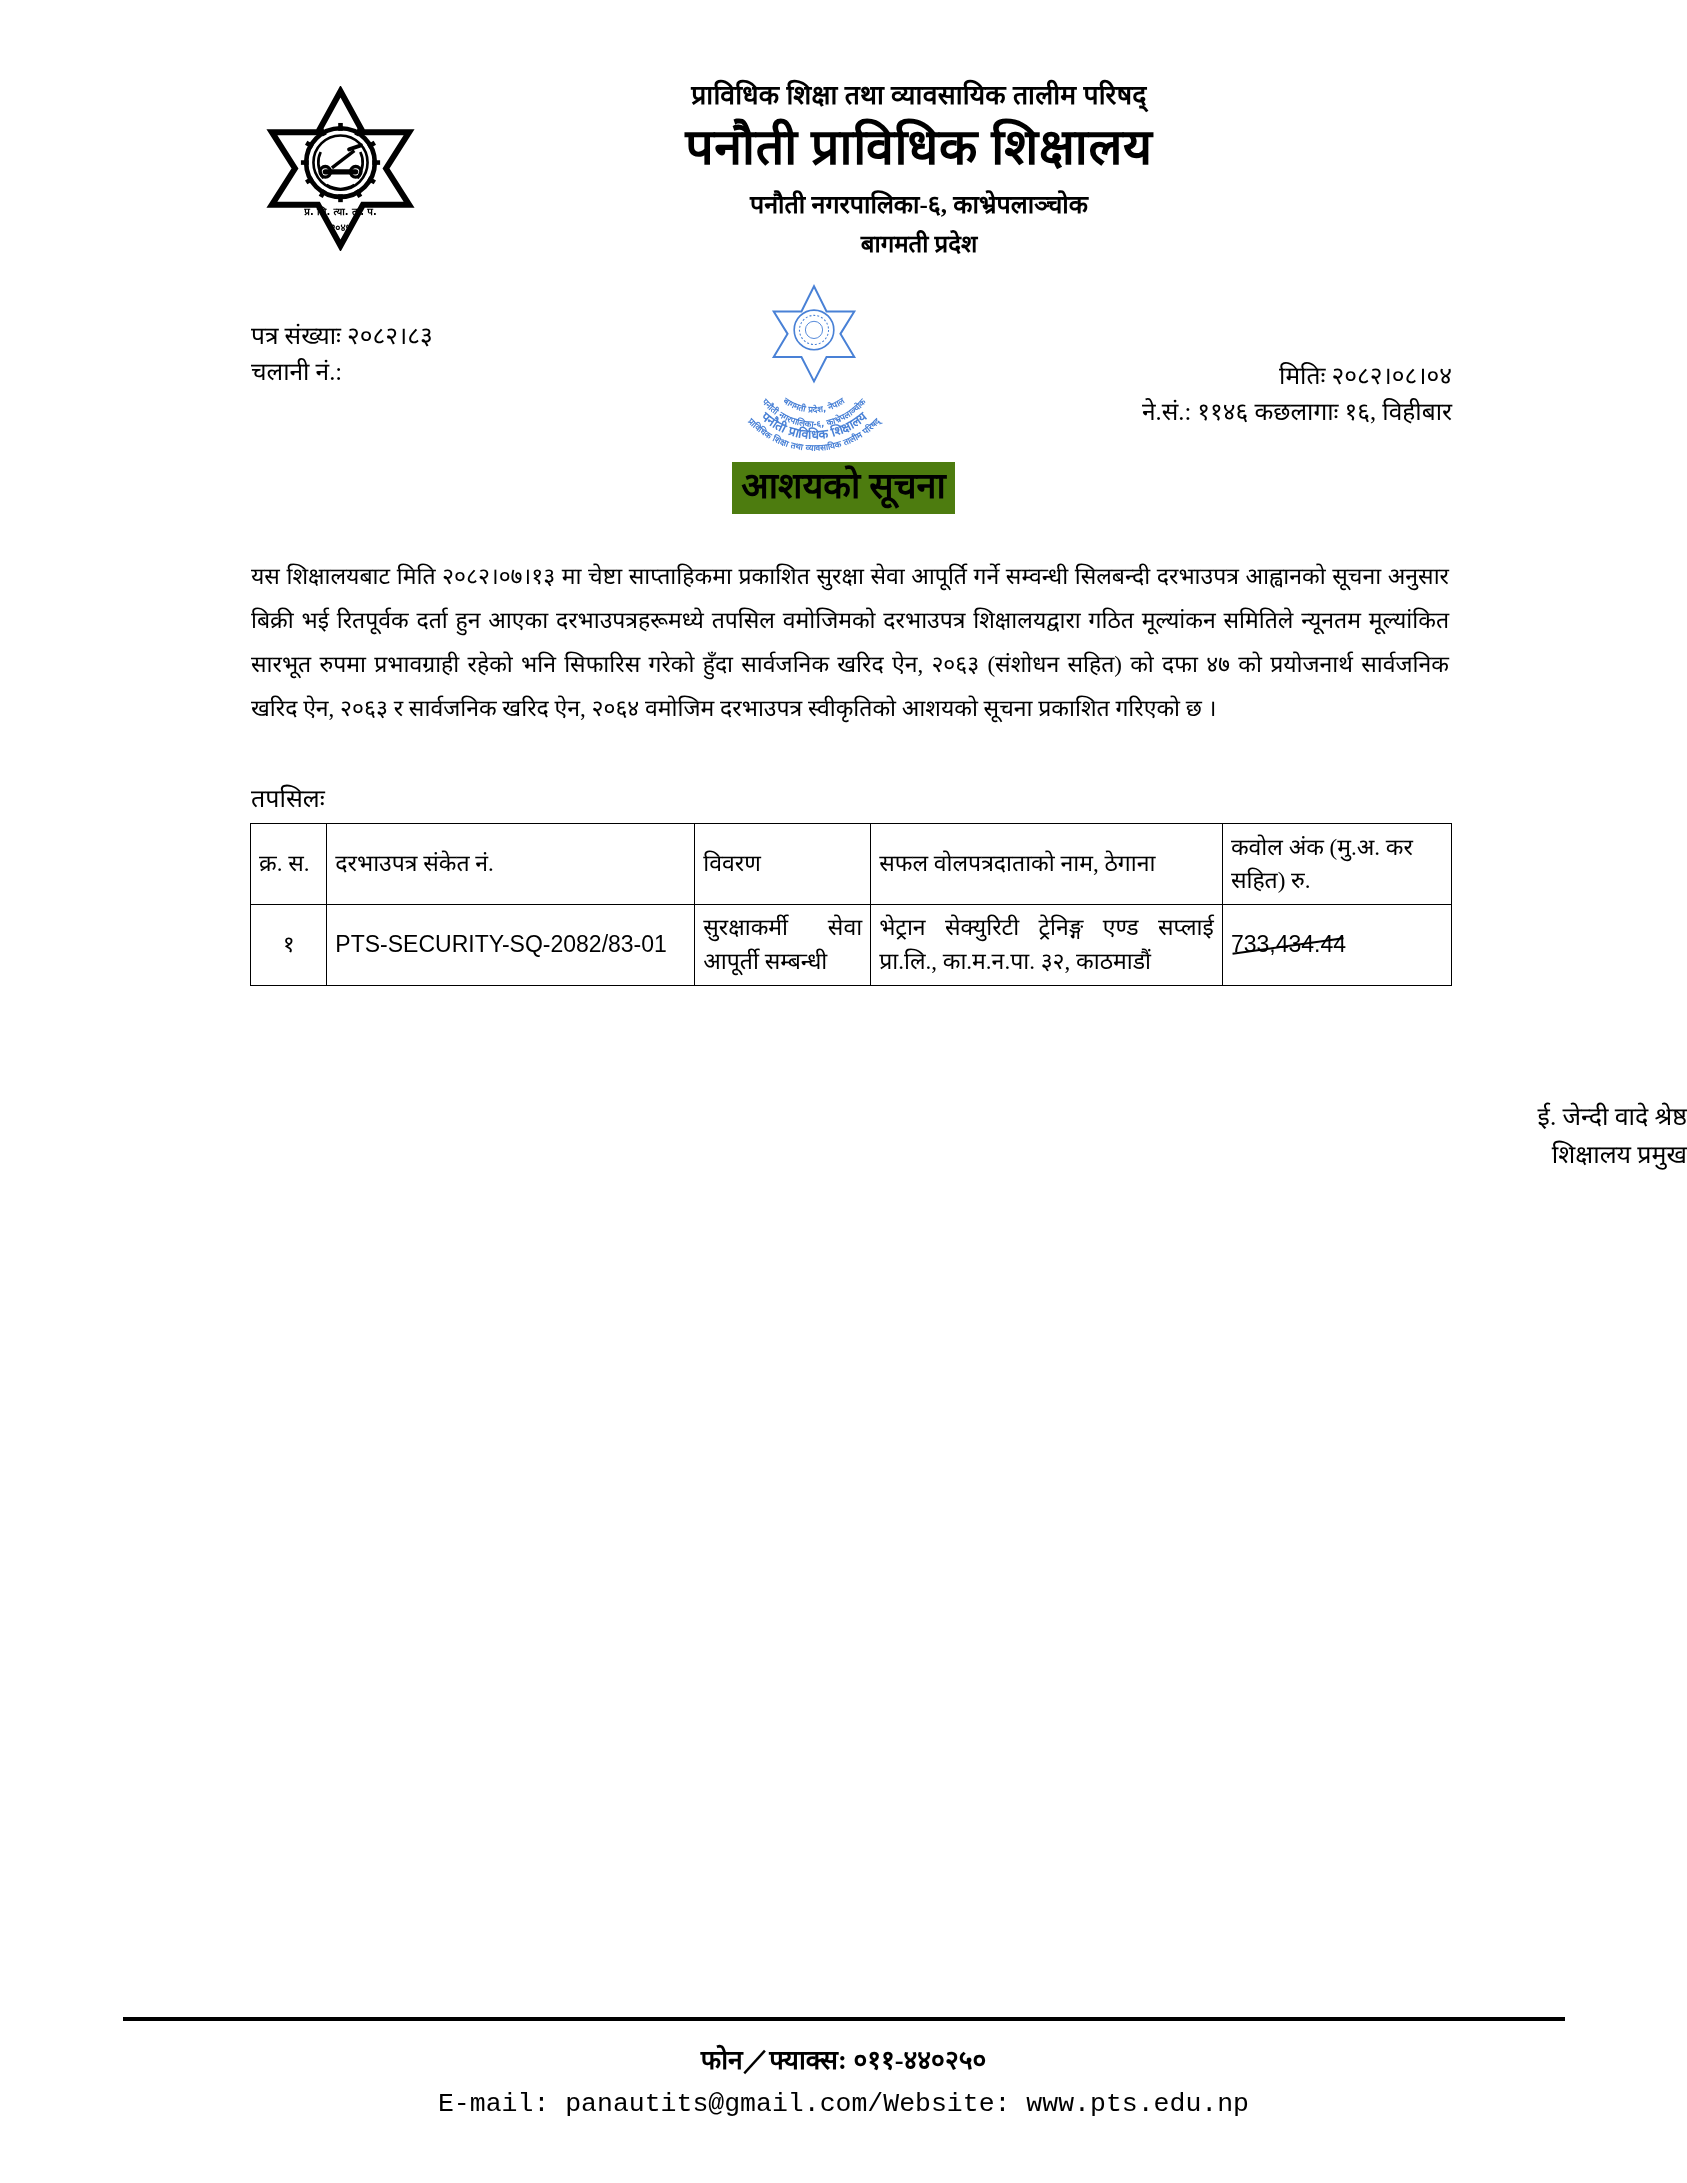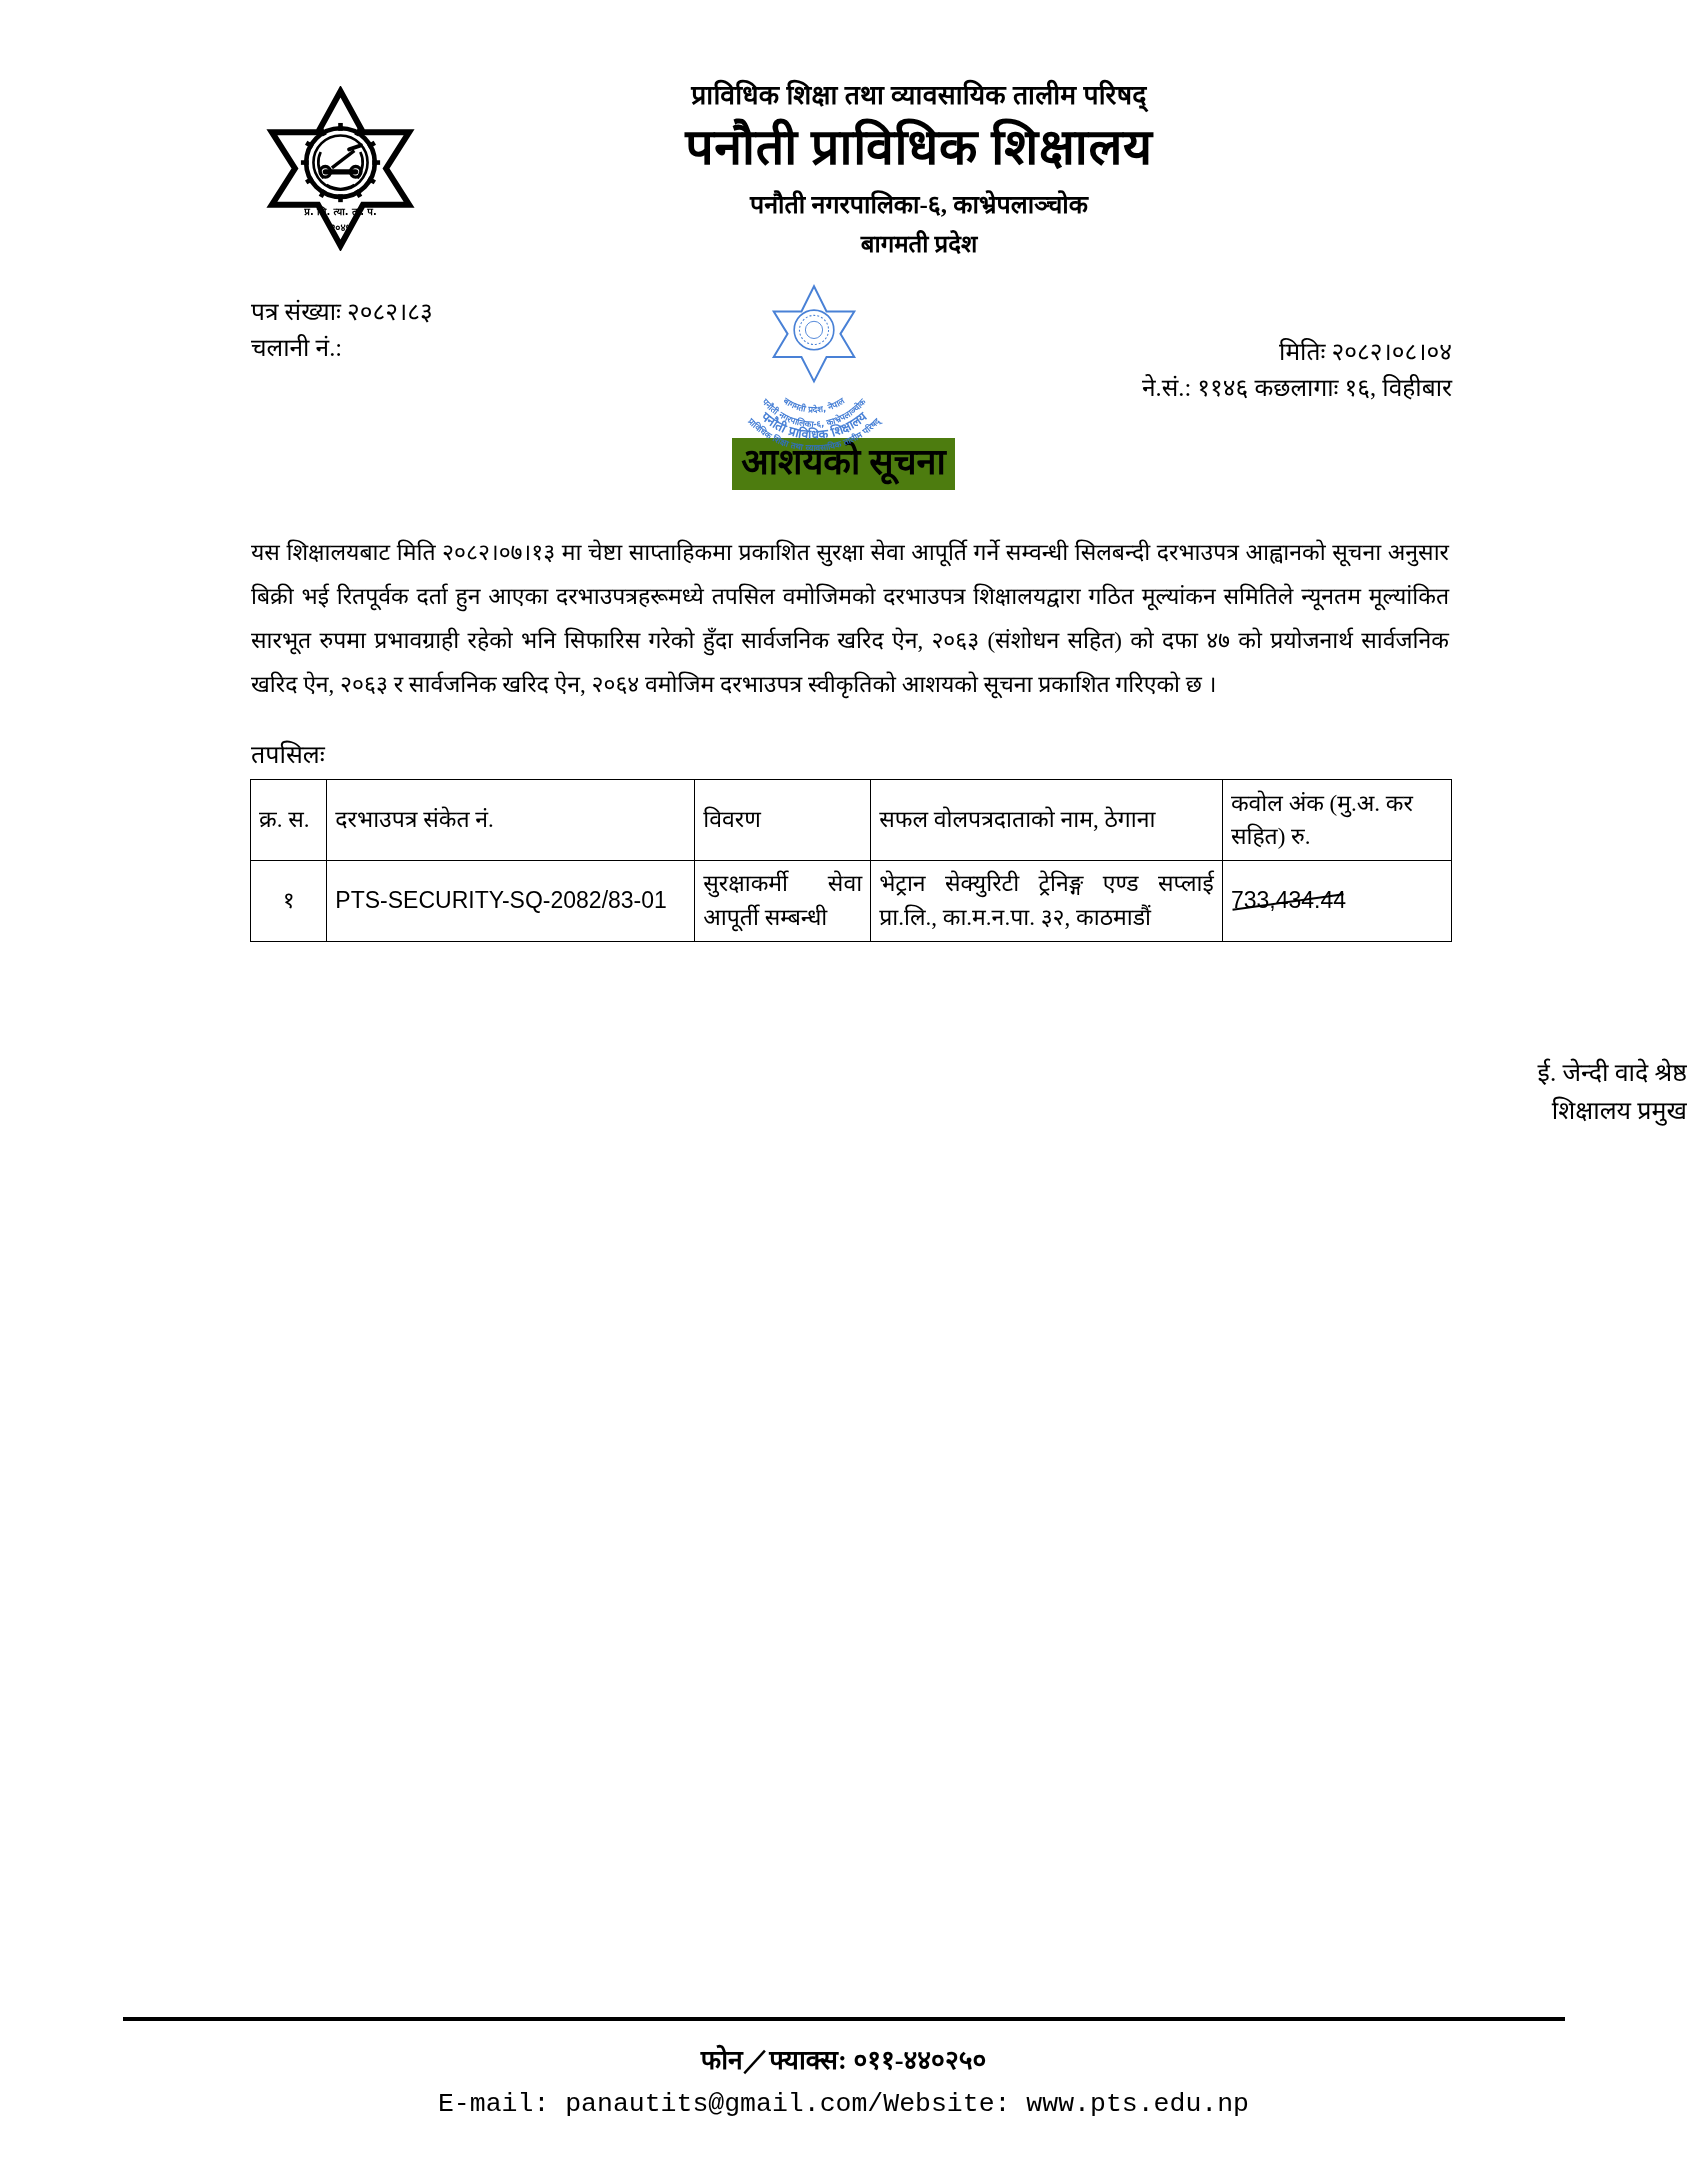--- a/index.html
+++ b/index.html
@@ -85,21 +85,21 @@
     height: 192px;
     z-index: 2;
     opacity: 0.92;
   }
   .seal svg { width: 218px; height: 192px; display: block; }
 
   
   .refbar {
     position: relative;
     height: 106px;
-    margin-top: 16px;
+    margin-top: 40px;
   }
   .ref-left {
     position: absolute;
     left: 251px;
     top: 0;
     font-family: "Liberation Serif", "DejaVu Serif", serif;
     font-size: 24.5px;
     line-height: 1.45;
   }
   .ref-right {
@@ -131,21 +131,21 @@
   .body-text {
     margin: 41px 238px 0 251px;
     font-family: "Liberation Serif", "DejaVu Serif", serif;
     font-size: 23px;
     line-height: 1.92;
     text-align: justify;
     text-justify: inter-word;
   }
 
   .tapsil {
-    margin: 28px 0 0 251px;
+    margin: 48px 0 0 251px;
     font-family: "Liberation Serif", "DejaVu Serif", serif;
     font-size: 25px;
   }
 
   
   .table-wrap {
     margin: 9.3px 235px 0 250px;
   }
   table.detail {
     width: 100%;

